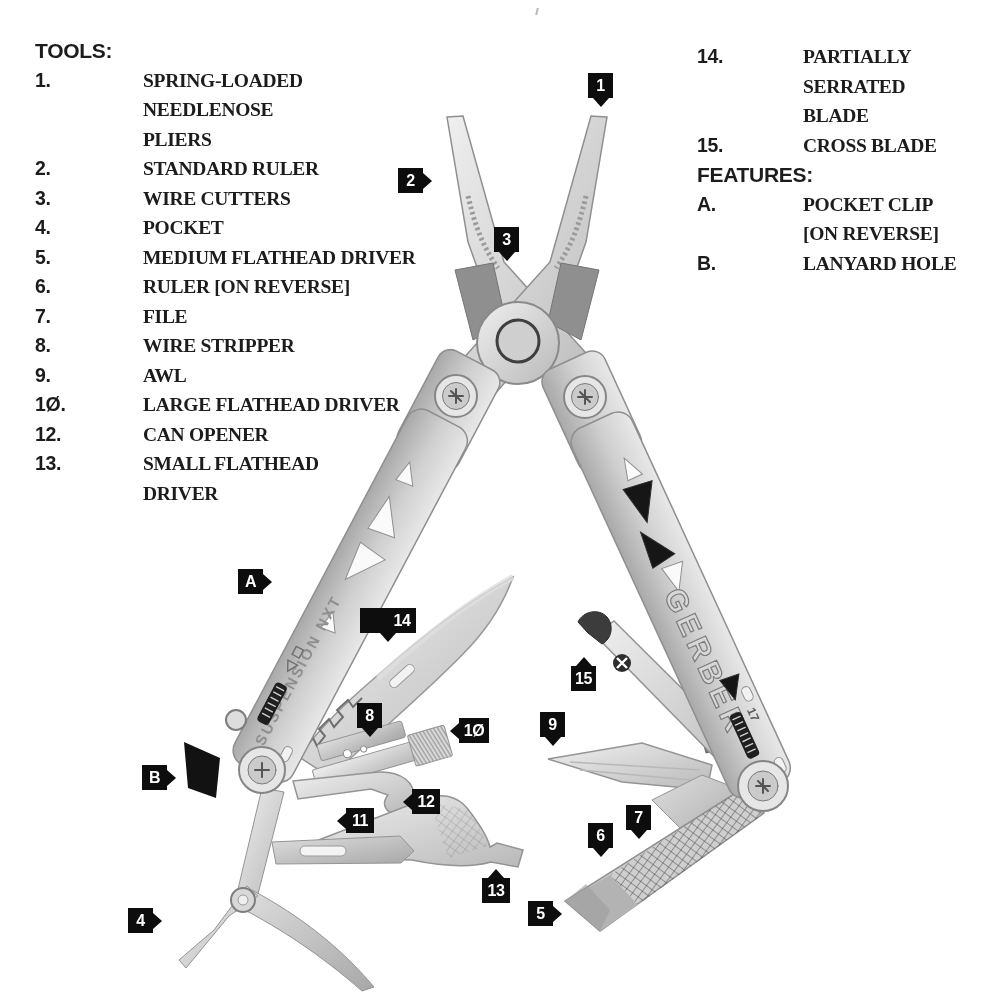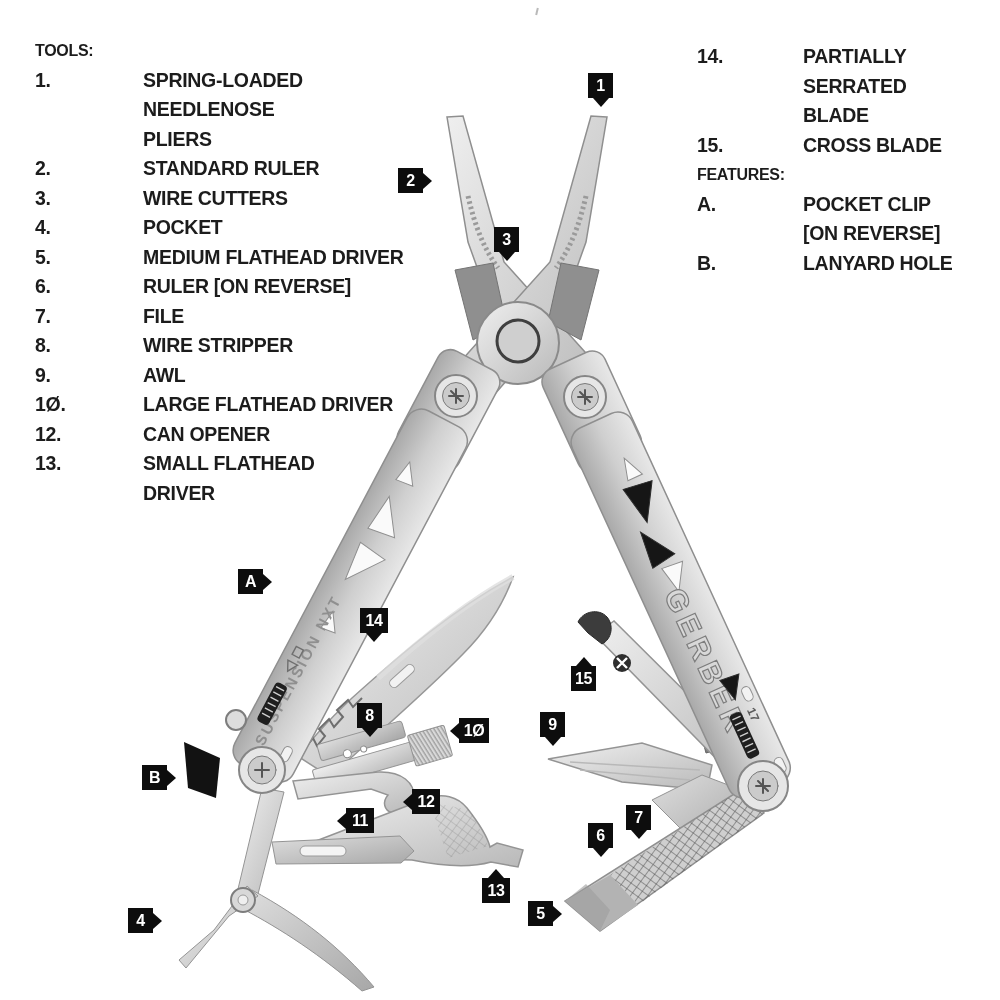--- a/index.html
+++ b/index.html
@@ -4,24 +4,24 @@
 <style>
   html,body{margin:0;padding:0;}
   body{
     width:1000px;height:1000px;position:relative;overflow:hidden;
     background:#ffffff;
     font-family:"Liberation Sans","DejaVu Sans",sans-serif;
     color:#1c1c1c;
   }
   
   .panel{position:absolute;font-weight:bold;font-size:19.5px;line-height:29.5px;letter-spacing:-0.3px;}
-  .panel .heading{font-size:16px;}
+  .panel .heading{font-size:21px;}
   .row{display:grid;grid-template-columns:60px 1fr;gap:48px;}
   .blade-panel .row{grid-template-columns:58px 1fr;}
-  .l1,.l2{display:block;}
+  .l1,.l2{display:block;font-family:Liberation Serif, serif;}
   .l2:empty{display:none;}
   .features-heading{margin-top:0;}
   
   .tag{
     position:absolute;height:25px;width:25px;
     background:#0d0d0d;color:#ffffff;
     font-weight:bold;font-size:16px;line-height:25px;text-align:center;
     letter-spacing:-0.5px;
   }
   .tag.w2{width:28px;}
@@ -302,21 +302,21 @@
       <span>
         <span class="l1">LANYARD HOLE</span>
       </span>
     </div>
 </div>
 
 <div class="tag down" style="left:588px;top:73px;">1</div>
 <div class="tag right" style="left:398px;top:168px;">2</div>
 <div class="tag down" style="left:494px;top:227px;">3</div>
 <div class="tag right" style="left:238px;top:569px;">A</div>
-<div class="tag down w2" style="left:360px;top:608px;">14</div>
+<div class="tag down w2" style="left:360px;top:608px;padding-left:28px;">14</div>
 <div class="tag down" style="left:357px;top:703px;">8</div>
 <div class="tag right" style="left:142px;top:765px;">B</div>
 <div class="tag left w2" style="left:346px;top:784px;margin-top:24px;">11</div>
 <div class="tag left w2" style="left:412px;top:789px;">12</div>
 <div class="tag left w3" style="left:459px;top:718px;">1Ø</div>
 <div class="tag down" style="left:540px;top:712px;">9</div>
 <div class="tag up" style="left:571px;top:666px;">15</div>
 <div class="tag up w2" style="left:482px;top:878px;">13</div>
 <div class="tag down" style="left:588px;top:823px;">6</div>
 <div class="tag down" style="left:626px;top:805px;">7</div>

